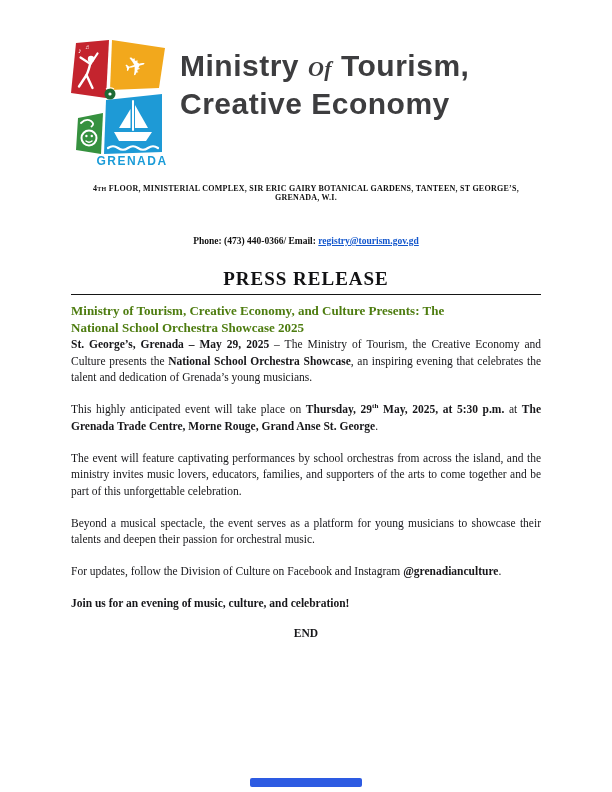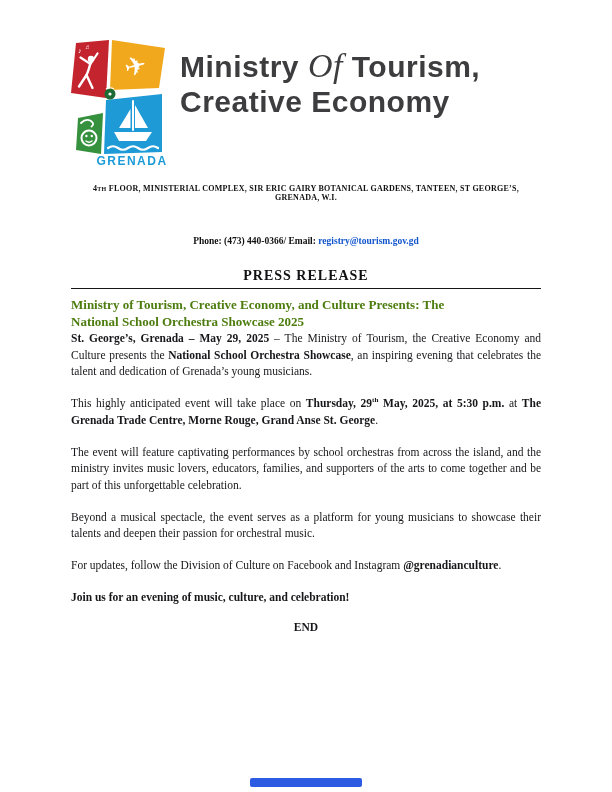--- a/index.html
+++ b/index.html
@@ -6,31 +6,31 @@
   body{width:612px;height:792px;font-family:"Liberation Serif",serif;}
   .page{position:relative;width:612px;height:792px;box-sizing:border-box;
         padding:38px 71px 0;background:#ffffff;overflow:hidden;}
 
   
   .masthead{display:flex;align-items:flex-start;gap:10px;margin-left:-5px;}
   .logo{flex:0 0 auto;}
   .title-block{margin-top:10px;font-family:"Liberation Sans",sans-serif;
                font-weight:700;color:#3d3d3f;font-size:30px;line-height:35px;
                letter-spacing:.5px;white-space:nowrap;}
-  .title-block .of{font-family:"Liberation Serif",serif;font-weight:400;
-                   font-style:italic;font-size:34px;}
+  .title-block .of{font-family:"Liberation Serif",serif;font-weight:700;
+                   font-style:italic;font-size:22px;}
 
   .address{margin-top:12px;text-align:center;font-weight:bold;font-size:8px;
            letter-spacing:.25px;color:#101010;}
   .address .ordinal{font-size:6px;}
   .contact{margin-top:34px;text-align:center;font-weight:bold;font-size:9.5px;color:#101010;}
-  .contact a{color:#1155cc;cursor:pointer;}
+  .contact a{color:#1155cc;text-decoration:underline;cursor:pointer;}
 
   .pr-heading{margin:22px 0 0;text-align:center;font-weight:bold;
-              font-size:14px;letter-spacing:1px;color:#121214;}
+              font-size:19px;letter-spacing:1px;color:#121214;}
   .rule{border:none;border-top:1.4px solid #161616;margin:4px 0 0;}
   .subtitle{margin-top:8px;text-align:left;font-weight:bold;
             font-size:13px;line-height:16.5px;color:#4d7c0f;}
 
   .body-copy{}
   .body-p{margin:0 0 15.5px;font-size:11.5px;line-height:16.5px;
           text-align:justify;color:#17171a;}
   .body-p .b{font-weight:bold;}
   .body-p sup{font-size:.62em;line-height:0;}
   .end-mark{margin-top:15px;text-align:center;font-weight:bold;

